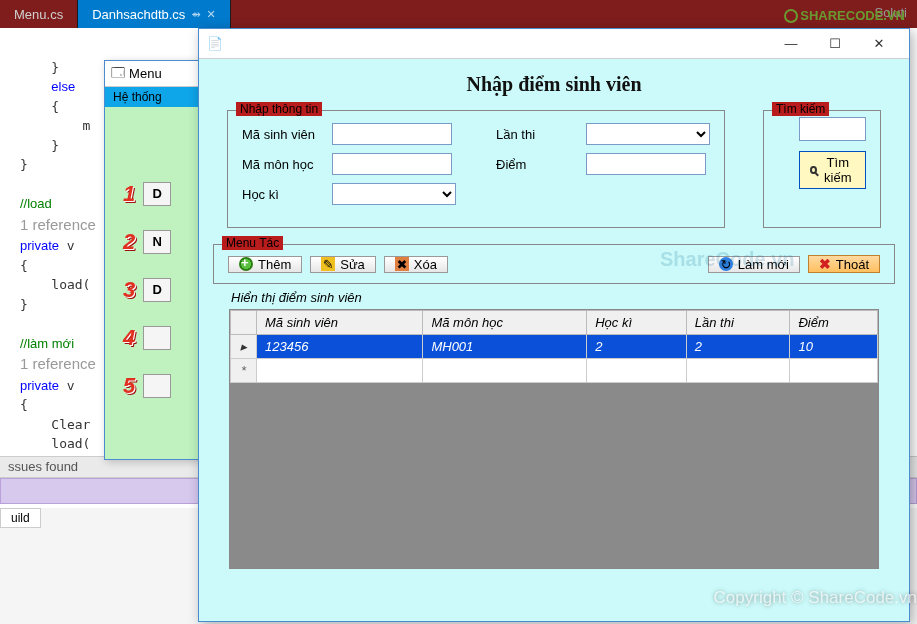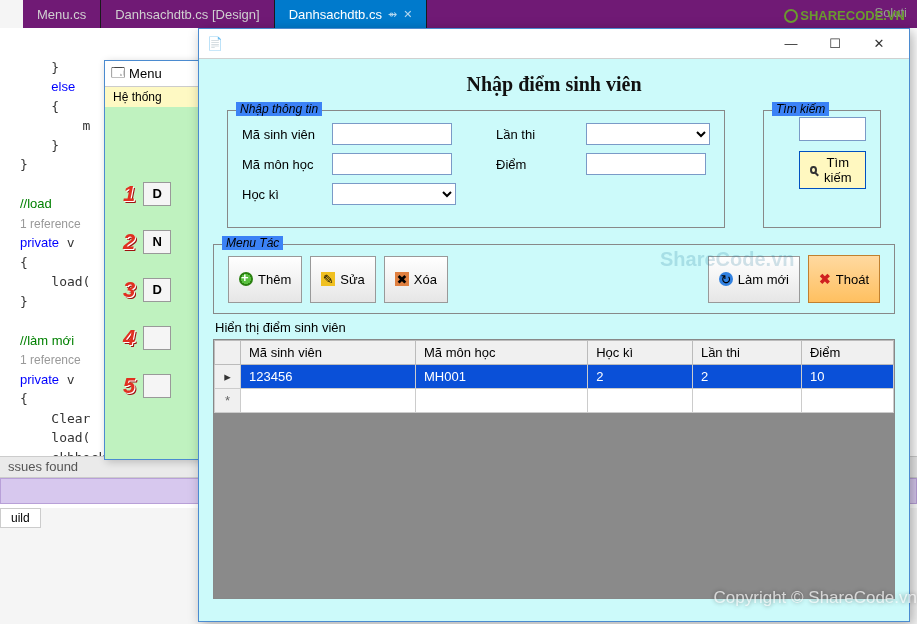--- a/index.html
+++ b/index.html
@@ -1,77 +1,77 @@
 <!DOCTYPE html>
 <html><head>
 <meta charset="utf-8">
 <style>
 * { box-sizing: border-box; margin: 0; padding: 0; font-family: 'Segoe UI', Tahoma, sans-serif; font-size: 13px; }
 body { width: 917px; height: 624px; background: #f5f5f5; overflow: hidden; position: relative; }
 
 
-.vs-tabs { background: #701a75; height: 28px; display: flex; align-items: stretch; color: #ccc; margin-left: 23px; }
+.vs-tabs { background: #7f1d1d; height: 28px; display: flex; align-items: stretch; color: #ccc; }
 .vs-tab { padding: 5px 14px; border-right: 1px solid #1a1a1c; cursor: pointer; display: flex; align-items: center; gap: 6px; color: #d0d0d0; }
 .vs-tab.active { background: #007acc; color: #fff; }
 .vs-tab .x { font-size: 11px; opacity: 0.7; }
 .vs-right { margin-left: auto; padding: 5px 10px; color: #999; }
 .sharecode-logo { position: absolute; right: 12px; top: 6px; font-weight: bold; color: #6a9a2f; font-size: 15px; z-index: 50; }
 .sharecode-logo .dot { display:inline-block; width:14px; height:14px; border:2px solid #6a9a2f; border-radius:50%; vertical-align:middle; margin-right:2px;}
 
 
 .code-bg { position: absolute; top: 28px; left: 0; width: 917px; height: 480px; background: #fff; color: #333; padding: 10px 20px; font-family: Consolas, monospace; font-size: 13px; line-height: 1.5; white-space: pre; }
 .code-bg .kw { color: #0000ff; }
 .code-bg .cm { color: #008000; text-align: right; }
-.code-bg .ref { color: #999; font-size: 12px; }
+.code-bg .ref { color: #999; font-size: 15px; }
 
 .issues-bar { position: absolute; top: 456px; left: 0; width: 917px; height: 22px; background: #eaeaea; border-top: 1px solid #ccc; border-bottom: 1px solid #ccc; padding: 2px 8px; font-size: 12px; color: #555; }
 .build-tab { position:absolute; top:508px; left:0; background:#fff; border:1px solid #ccc; padding:2px 10px; font-size:12px;}
 .purple-bar { position:absolute; top:478px; left:0; width:917px; height:26px; background:#d7c8ee; border:1px solid #b8a0d8;}
 
 
 .menu-window { position: absolute; top: 60px; left: 104px; width: 110px; height: 400px; background: #bff2bf; border: 1px solid #4b8bd0; box-shadow: 2px 2px 8px rgba(0,0,0,0.2); z-index: 10; }
 .menu-window .title { background: #fff; height: 26px; display: flex; align-items: center; padding: 0 6px; gap: 4px; border-bottom: 1px solid #ccc; }
-.menu-window .menubar { background: #fef9c3; padding: 3px 8px; font-size: 12px; }
+.menu-window .menubar { background: #0ea5e9; padding: 3px 8px; font-size: 12px; }
 .menu-window .numbtn { position: absolute; left: 18px; width: 70px; height: 26px; display: flex; align-items: center; }
 .menu-window .num { font-size: 22px; font-weight: bold; font-style: italic; color: #e03020; text-shadow: 1px 1px 0 #fff, 2px 2px 0 #a01010; margin-right: 8px; }
 .menu-window .nbtn { width: 28px; height: 24px; background: #f5f5f5; border: 1px solid #999; text-align:center; line-height:22px; font-weight:bold;}
 
 
 .dialog { position: absolute; top: 28px; left: 198px; width: 712px; height: 594px; background: #ccfafa; border: 1px solid #4b8bd0; box-shadow: 3px 3px 12px rgba(0,0,0,0.3); z-index: 20; }
 .dialog .titlebar { height: 30px; background: #fff; display: flex; align-items: center; padding: 0 8px; border-bottom: 1px solid #d0d0d0; }
 .dialog .titlebar .icon { width:16px; height:16px; margin-right:6px; }
 .dialog .winbtns { margin-left: auto; display: flex; }
 .dialog .winbtn { width: 44px; height: 28px; display: flex; align-items: center; justify-content: center; font-size: 13px; color: #333; }
 
 .dialog h2 { text-align: center; font-size: 20px; font-weight: bold; color: #111; padding: 14px 0 8px; font-family: 'Times New Roman', serif; }
 
 .groupbox { border: 1px solid #888; margin: 6px 14px; padding: 12px 14px 14px; position: relative; }
-.groupbox > legend { position: absolute; top: -9px; left: 8px; background: #3b82f6; padding: 0 4px; font-size: 12px; font-style: italic; }
+.groupbox > legend { position: absolute; top: -9px; left: 8px; background: #b91c1c; padding: 0 4px; font-size: 12px; }
 
 .info-area { display: flex; gap: 10px; padding: 0 14px; }
 .gb-info { flex: 1; }
 .gb-search { width: 160px; padding-top: 6px; padding-left: 35px; }
 .gb-search .lbl { text-align: center; font-size: 12px; margin-bottom: 6px; }
 .gb-search input { width: 100%; height: 24px; border: 1px solid #7a9ac7; padding: 0 4px; margin-bottom: 10px; }
 .gb-search .btn-search { margin: 0 auto; display:flex; align-items:center; gap:4px; padding:3px 10px; border:1px solid #0050c0; background:#fff8c0;}
 
 .form-row { display: flex; margin-bottom: 8px; align-items: center; }
 .form-row label { width: 90px; font-size: 13px; }
 .form-row input, .form-row select { width: 120px; height: 22px; border: 1px solid #7a9ac7; padding: 0 4px; background:#fff; }
 .form-row select { width: 124px; }
 .col { flex:1; }
 
 .gb-actions { margin: 10px 14px 6px; padding: 10px 14px; }
 .action-row { display: flex; align-items: center; gap: 8px; }
-.btn { display: flex; align-items: center; gap: 5px; padding: 15px 10px; border: 1px solid #999; background: linear-gradient(#fff,#e6e6e6); cursor: pointer; font-size: 12px; }
+.btn { display: flex; align-items: center; gap: 5px; padding: 0 10px; border: 1px solid #999; background: linear-gradient(#fff,#e6e6e6); cursor: pointer; font-size: 12px; }
 .btn.orange { background: linear-gradient(#ffd9a0,#ffc060); border-color:#c08030;}
 .btn .ic { width:14px; height:14px; display:inline-block; }
 .spacer { flex: 1; }
 
-.grid-section { margin: 6px 14px; }
+.grid-section { margin: 6px 30px; font-style: italic; }
 .grid-section .glabel { font-size: 13px; margin: 4px 0 4px 2px; }
 .grid-wrap { border: 1px solid #888; background: #8a8a8a; height: 260px; }
 table.grid { width: 100%; border-collapse: collapse; background: #fff; }
 table.grid th { background: #f0f0f0; border: 1px solid #bbb; text-align: left; padding: 4px 8px; font-weight: normal; font-size: 13px; }
 table.grid td { border: 1px solid #ccc; padding: 4px 8px; font-size: 13px; }
 table.grid .rowhdr { width: 26px; background: #f0f0f0; text-align:center; color:#555;}
 table.grid tr.selected td { background: #0a50d8; color: #fff; }
 table.grid tr.selected td.rowhdr { background:#f0f0f0; color:#333;}
 table.grid tr.newrow td { color:#666; }
 
@@ -87,23 +87,20 @@
 .ic-exit{ color:#d02020; font-weight:bold; font-size:14px;}
 .ic-search{ border:2px solid #333; border-radius:50%; width:8px; height:8px; position:relative; display:inline-block;}
 .ic-search::after{content:""; position:absolute; width:5px; height:2px; background:#333; bottom:-3px; right:-4px; transform:rotate(45deg);}
 </style>
 </head>
 <body>
 
 <div class="vs-tabs">
   <div class="vs-tab">
       <span>Menu.cs</span>
-    </div>
-  <div class="vs-tab">
-      <span>Danhsachdtb.cs [Design]</span>
     </div>
   <div class="vs-tab active">
       <span>Danhsachdtb.cs</span>
       <span class="x">⇴</span>
       <span class="x">✕</span>
     </div>
   <div class="vs-right">Soluti</div>
 </div>
 <div class="sharecode-logo"><span class="dot"></span><span>SHARECODE.VN</span></div>
 

